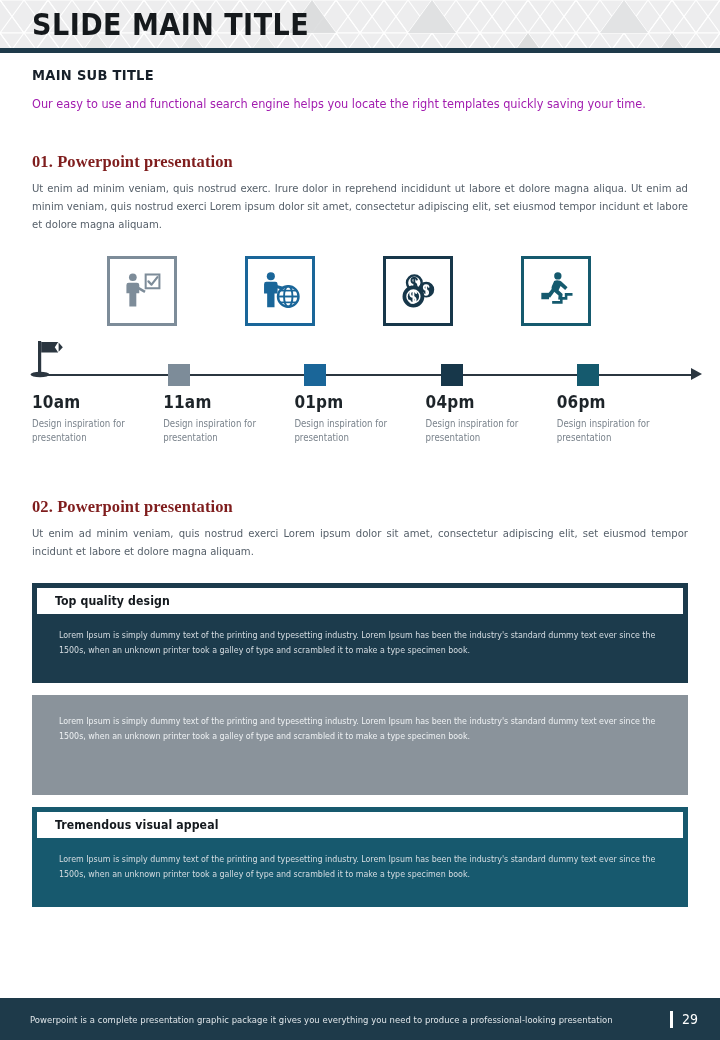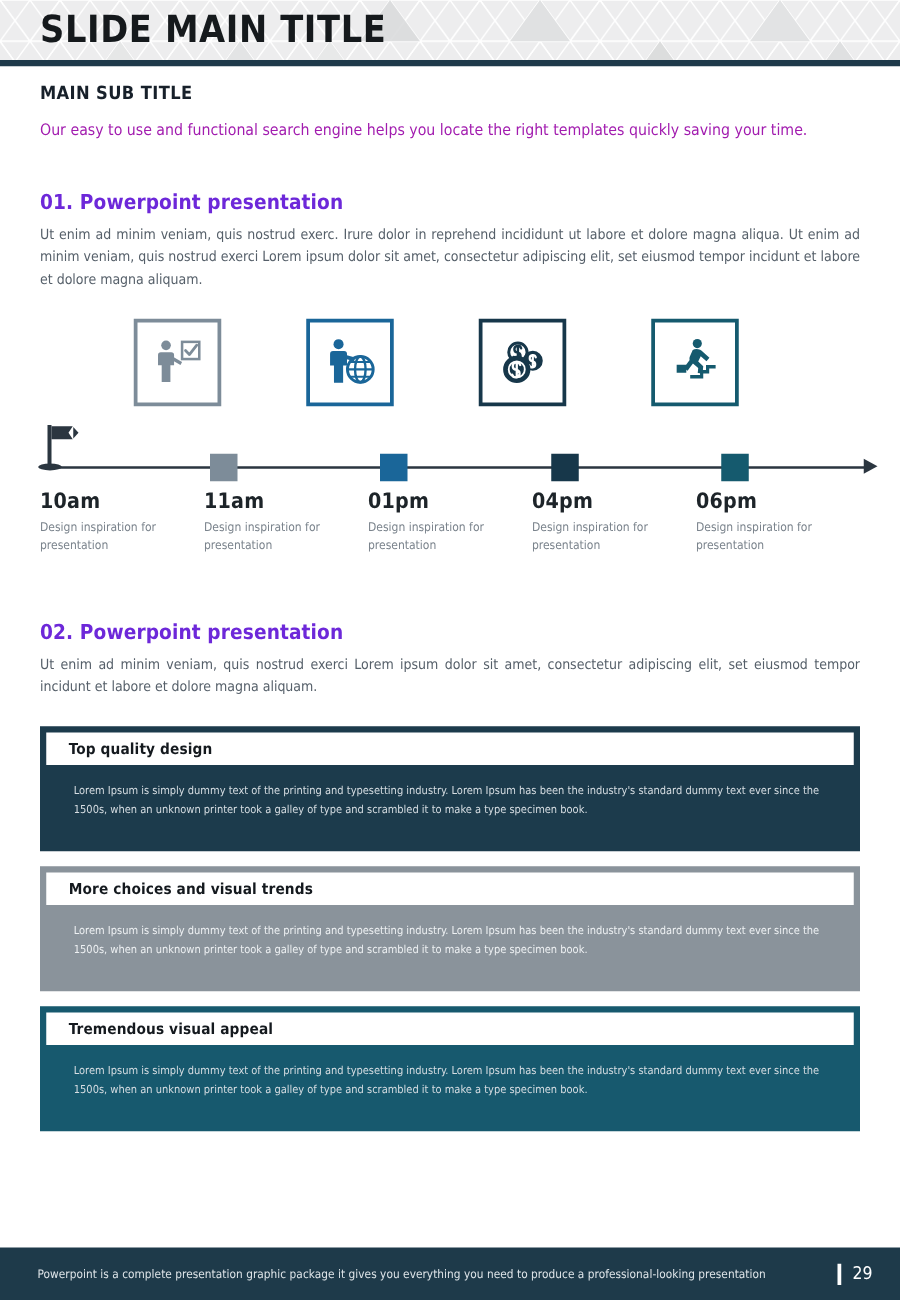--- a/index.html
+++ b/index.html
@@ -46,22 +46,23 @@
     line-height: 1.55;
     color: #a21caf;
     max-width: 645px;
   }
 
   
   .section { padding: 0 32px; }
   .section-title {
     font-size: 16.5px;
     font-weight: 800;
-    color: #6d28d9;
+    color: #7f1d1d;
     letter-spacing: 0.1px;
+    font-family: Liberation Serif, serif;
   }
   .section-body {
     margin-top: 8px;
     font-size: 11.2px;
     line-height: 1.62;
     color: #555f69;
     text-align: justify;
   }
 
   
@@ -319,23 +320,20 @@
   <div class="cards">
 
     <div class="card" style="background:#1c3b4c;">
       <div class="card-head">
         <span class="card-title">Top quality design</span>
       </div>
       <div class="card-body">Lorem Ipsum is simply dummy text of the printing and typesetting industry. Lorem Ipsum has been the industry's standard dummy text ever since the 1500s, when an unknown printer took a galley of type and scrambled it to make a type specimen book.</div>
     </div>
 
     <div class="card" style="background:#8a939b;">
-      <div class="card-head">
-        <span class="card-title">More choices and visual trends</span>
-      </div>
       <div class="card-body" style="color:#eef1f3;">Lorem Ipsum is simply dummy text of the printing and typesetting industry. Lorem Ipsum has been the industry's standard dummy text ever since the 1500s, when an unknown printer took a galley of type and scrambled it to make a type specimen book.</div>
     </div>
 
     <div class="card" style="background:#17596e;">
       <div class="card-head">
         <span class="card-title">Tremendous visual appeal</span>
       </div>
       <div class="card-body">Lorem Ipsum is simply dummy text of the printing and typesetting industry. Lorem Ipsum has been the industry's standard dummy text ever since the 1500s, when an unknown printer took a galley of type and scrambled it to make a type specimen book.</div>
     </div>
   </div>

